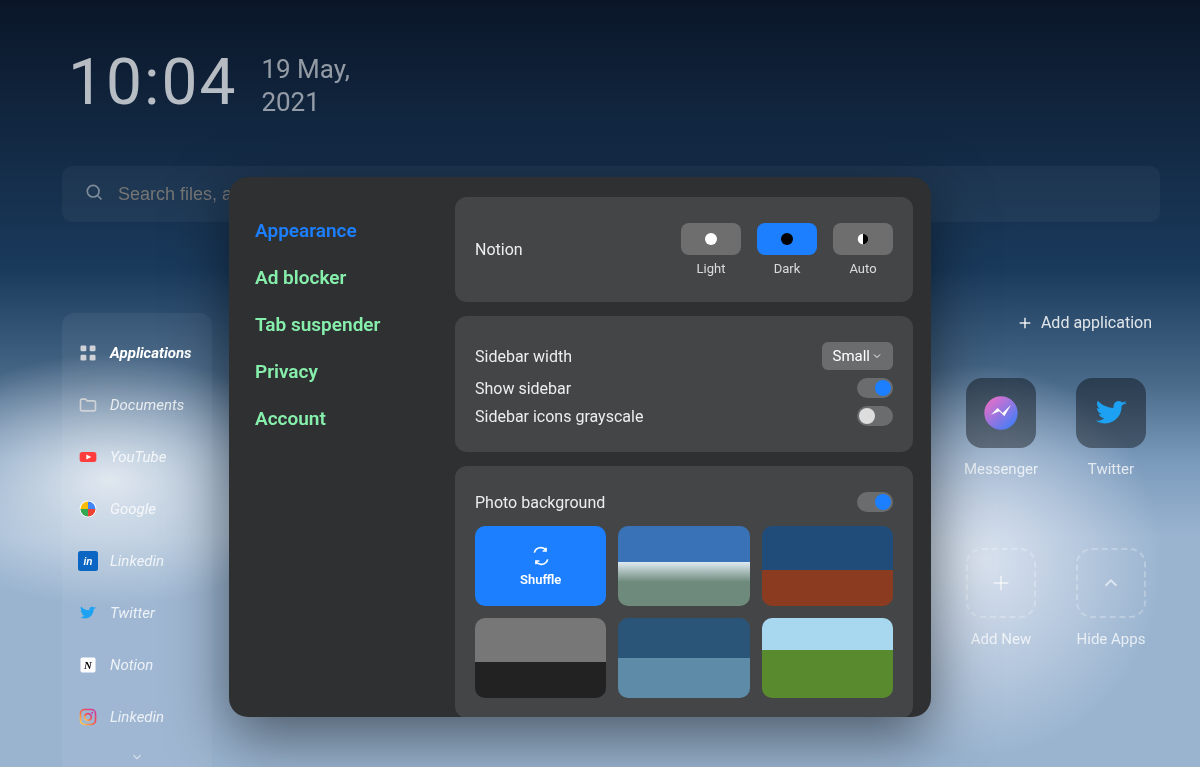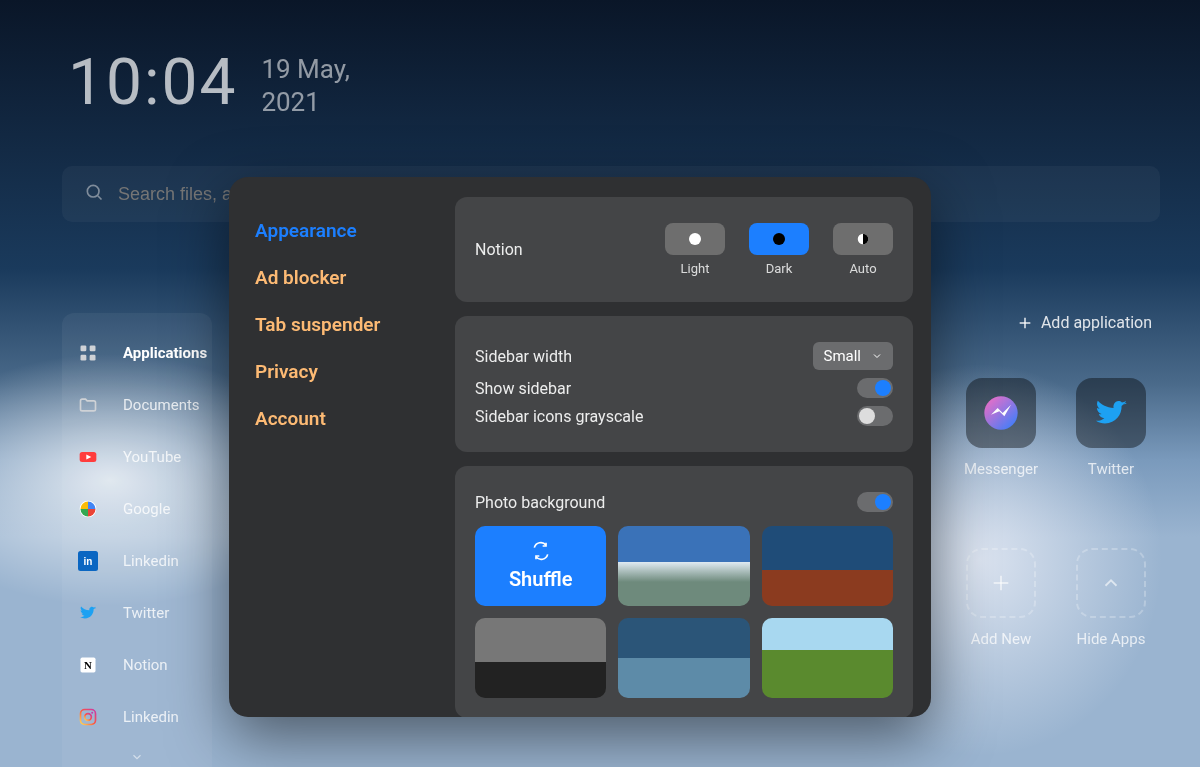--- a/index.html
+++ b/index.html
@@ -37,70 +37,70 @@
   display:flex; align-items:center; padding:0 22px; gap:14px;
 }
 .searchbar svg { width:20px; height:20px; opacity:0.55; }
 .searchbar input { background:none; border:none; outline:none; color:rgba(255,255,255,0.6); font-size:18px; flex:1; }
 
 
 .sidebar {
   position:absolute; top:313px; left:62px; width:150px;
   background: rgba(255,255,255,0.05); border-radius:12px; padding:14px 12px 8px;
 }
-.sidebar-item { display:flex; align-items:center; gap:25px; padding:8px 4px; font-size:15px; color:rgba(255,255,255,0.8); cursor:pointer; }
+.sidebar-item { display:flex; align-items:center; gap:12px; padding:8px 4px; font-size:15px; color:rgba(255,255,255,0.8); cursor:pointer;font-style:italic; }
 .sidebar-item.active { font-weight:700; color:#fff; }
 .sidebar-icon { width:20px; height:36px; display:flex; align-items:center; justify-content:center; flex-shrink:0; }
 .chev-down { text-align:center; padding:6px 0; opacity:0.55; }
 
 
 .add-app-btn { position:absolute; top:313px; right:48px; display:flex; align-items:center; gap:8px; font-size:16px; color:rgba(255,255,255,0.85); cursor:pointer; }
 
 
 .app-tile { position:absolute; width:90px; text-align:center; }
 .app-tile .tile { width:70px; height:70px; margin:0 auto 12px; border-radius:16px; background:rgba(0,0,0,0.4); display:flex; align-items:center; justify-content:center; }
 .app-tile .label { font-size:15px; color:rgba(255,255,255,0.75); }
 .app-tile.dashed .tile { border:2px dashed rgba(255,255,255,0.25); background:transparent; }
 
 
 .modal {
   position:absolute; top:177px; left:229px; width:702px; height:540px;
   background:#2f3032; border-radius:19px; display:flex; overflow:hidden;
   box-shadow:0 20px 60px rgba(0,0,0,0.5);
 }
 .modal-nav { width:222px; padding:30px 22px; display:flex; flex-direction:column; }
-.modal-nav-item { font-size:19px; font-weight:600; color:#fdba74; padding:12px 4px; cursor:pointer; }
+.modal-nav-item { font-size:19px; font-weight:600; color:#86efac; padding:12px 4px; cursor:pointer; }
 .modal-nav-item.active { color:#1c7fff; }
 .modal-nav-bottom { margin-top:auto; padding-top:20px; }
 .modal-nav-bottom div { font-size:15px; color:rgba(255,255,255,0.55); padding:7px 4px; cursor:pointer; }
 
 .modal-main { flex:1; padding:20px 18px 20px 4px; overflow:auto; }
 .panel { background:#444547; border-radius:12px; padding:18px 20px; margin-bottom:14px; }
 .panel-row { display:flex; align-items:center; justify-content:space-between; margin:8px 0; }
 .panel-label { font-size:16px; color:rgba(255,255,255,0.9); }
 
 
-.theme-group { display:flex; gap:24px; }
+.theme-group { display:flex; gap:16px; }
 .theme-opt { width:60px; text-align:center; cursor:pointer; }
 .theme-swatch { width:60px; height:32px; border-radius:8px; background:#6e6e6e; display:flex; align-items:center; justify-content:center; margin-bottom:6px; }
 .theme-swatch.sel { background:#1c7fff; }
 .theme-opt .tl { font-size:13px; color:rgba(255,255,255,0.8); }
 
 
-.dropdown { background:#6b6c6e; border-radius:6px; padding:5px 10px; display:flex; align-items:center; gap:10px; font-size:15px; cursor:pointer; }
+.dropdown { background:#6b6c6e; border-radius:6px; padding:5px 10px; display:flex; align-items:center; gap:1px; font-size:15px; cursor:pointer; }
 
 
 .toggle { width:36px; height:20px; background:#6b6c6e; border-radius:10px; position:relative; cursor:pointer; }
 .toggle .knob { width:16px; height:16px; border-radius:50%; background:#ddd; position:absolute; top:2px; left:2px; }
 .toggle.on .knob { left:18px; background:#1c7fff; }
 
 
 .photo-grid { display:grid; grid-template-columns:repeat(3,1fr); gap:12px; margin-top:14px; }
 .photo-cell { height:80px; border-radius:10px; cursor:pointer; }
-.shuffle { background:#1c7fff; display:flex; flex-direction:column; align-items:center; justify-content:center; gap:6px; color:#fff; font-size:20px; font-weight:600; }
+.shuffle { background:#1c7fff; display:flex; flex-direction:column; align-items:center; justify-content:center; gap:6px; color:#fff; font-size:13px; font-weight:600; }
 .thumb1 { background:linear-gradient(180deg,#3a72b8 45%,#dfeaf2 45%,#6e8a7c 70%); }
 .thumb2 { background:linear-gradient(180deg,#1f4c78 55%,#8b3b1f 55%); }
 .thumb3 { background:linear-gradient(180deg,#777 55%,#222 55%); }
 .thumb4 { background:linear-gradient(180deg,#2b5578 50%,#5d8ba8 50%); }
 .thumb5 { background:linear-gradient(180deg,#a8d8f0 40%,#5a8a2e 40%); }
 
 
 .ic-grid{fill:#cfd2d6}
 </style>
 </head>

